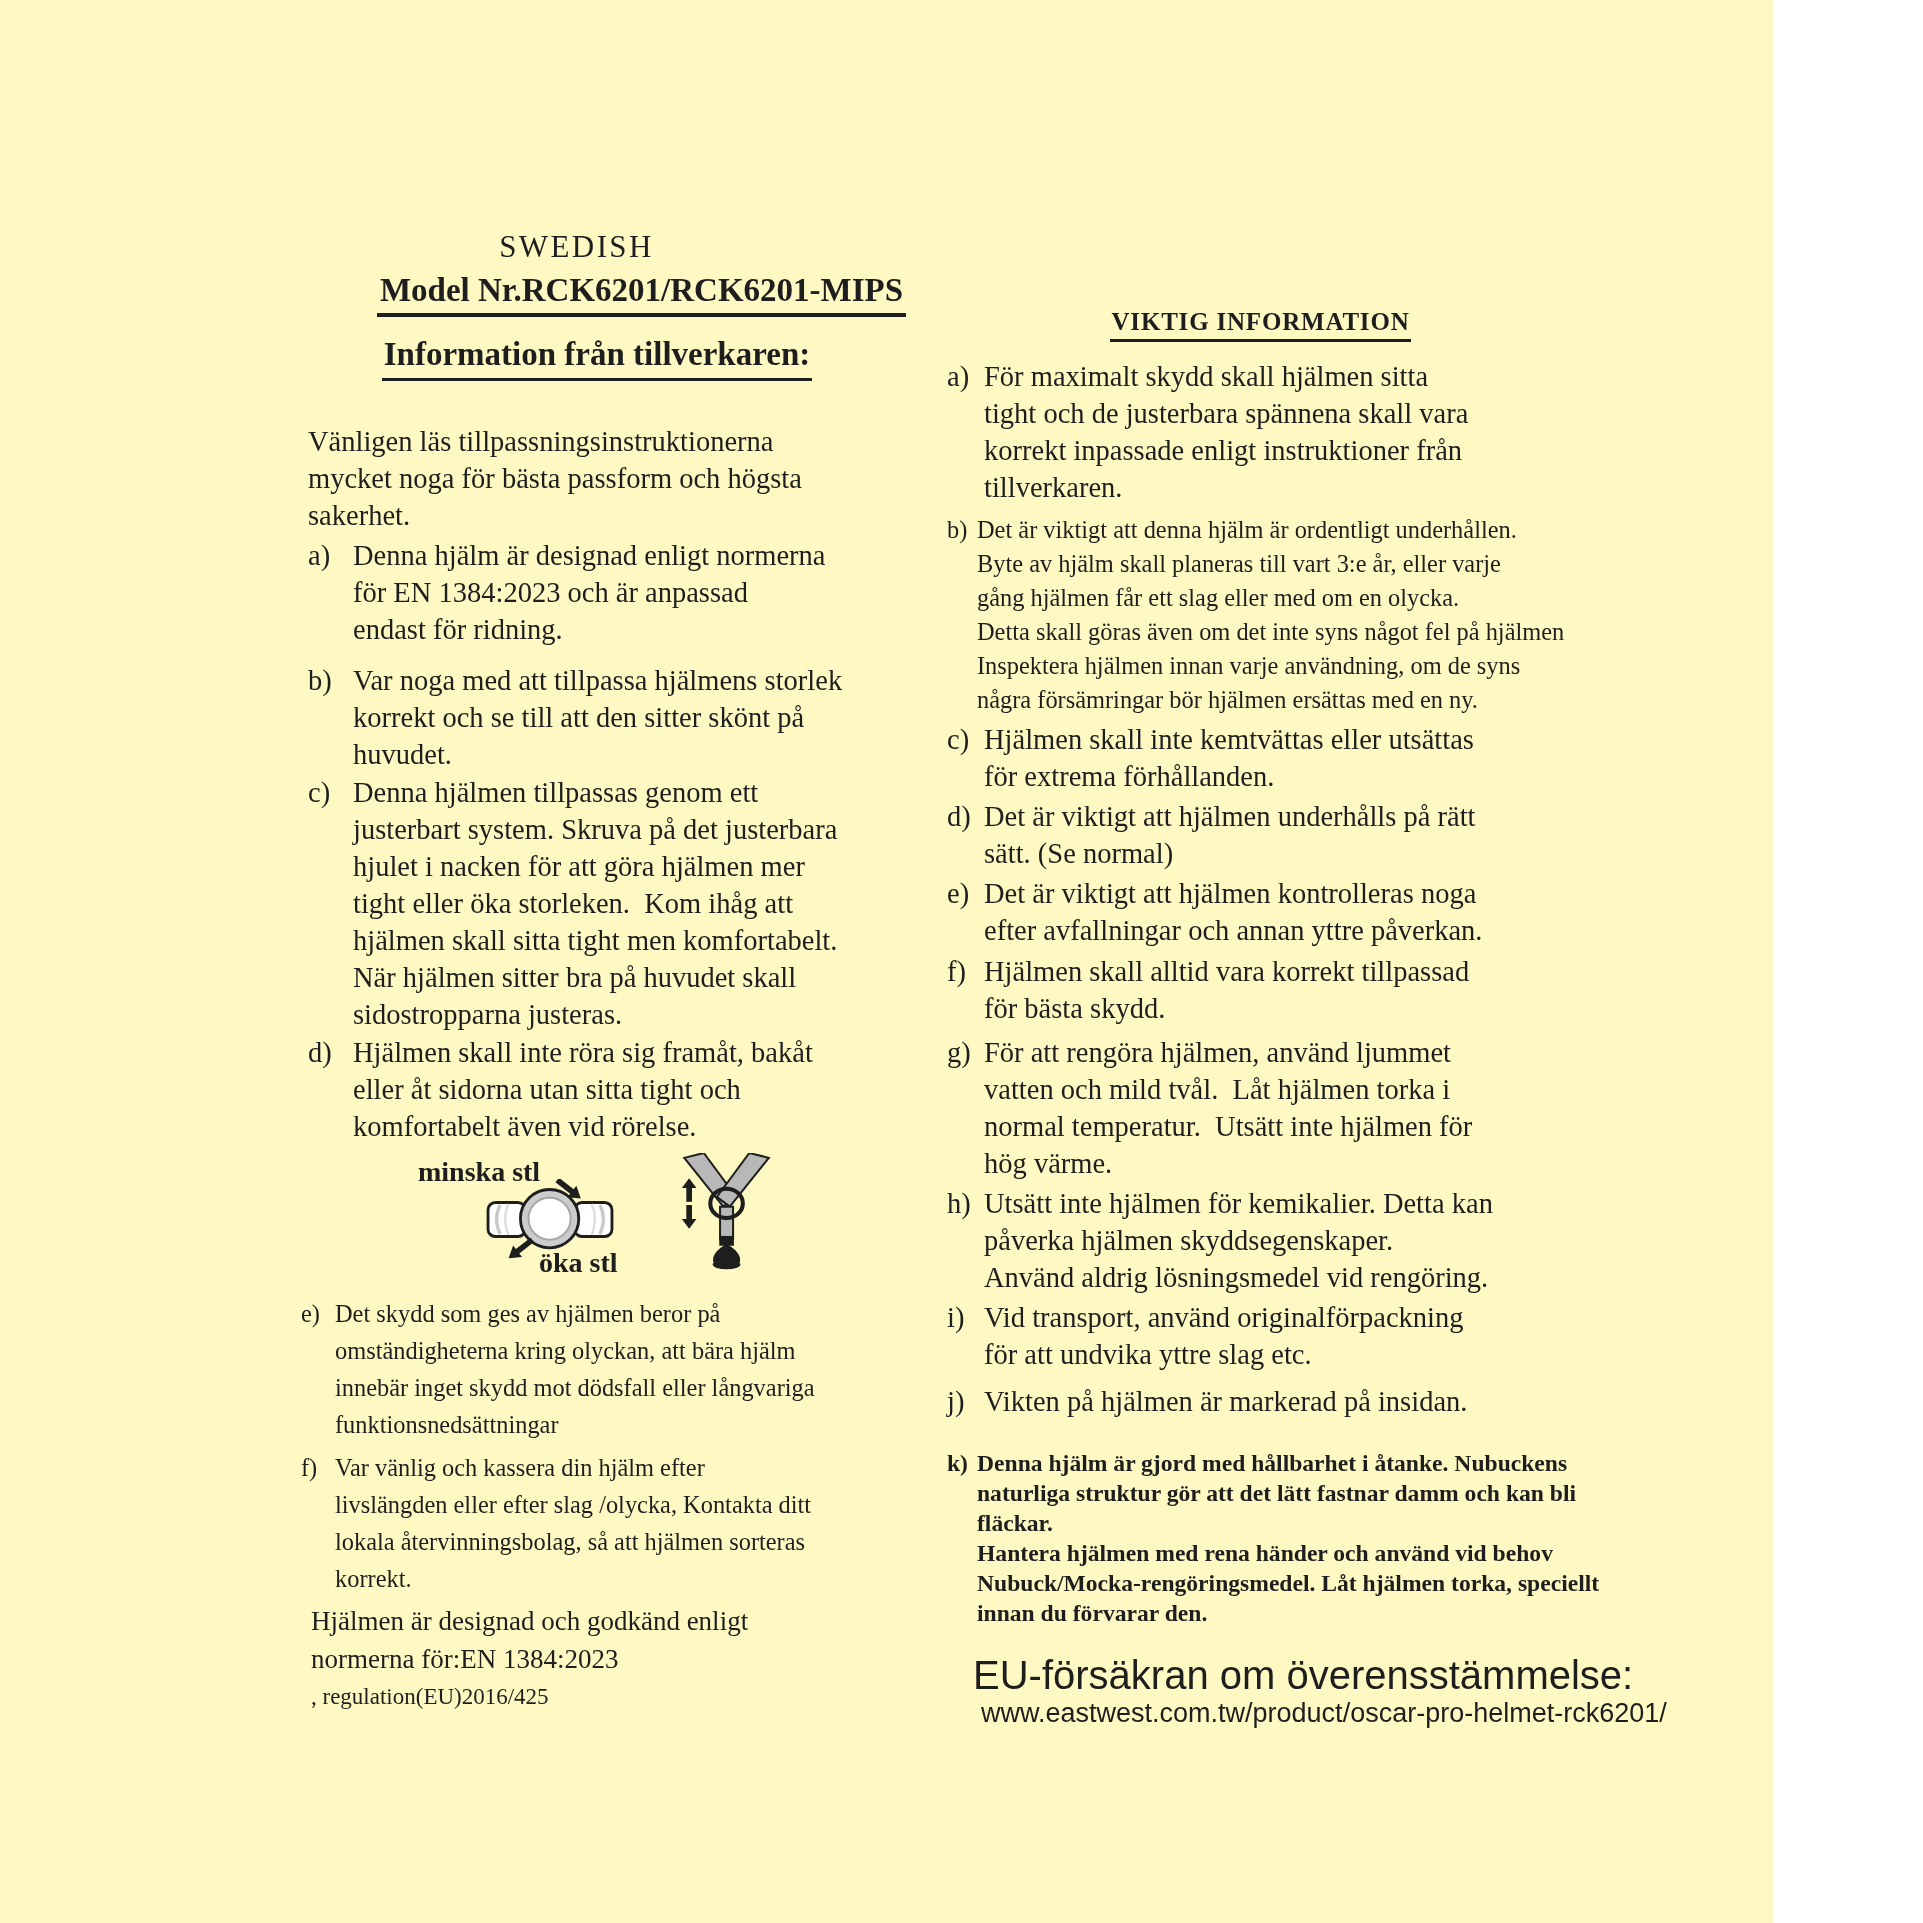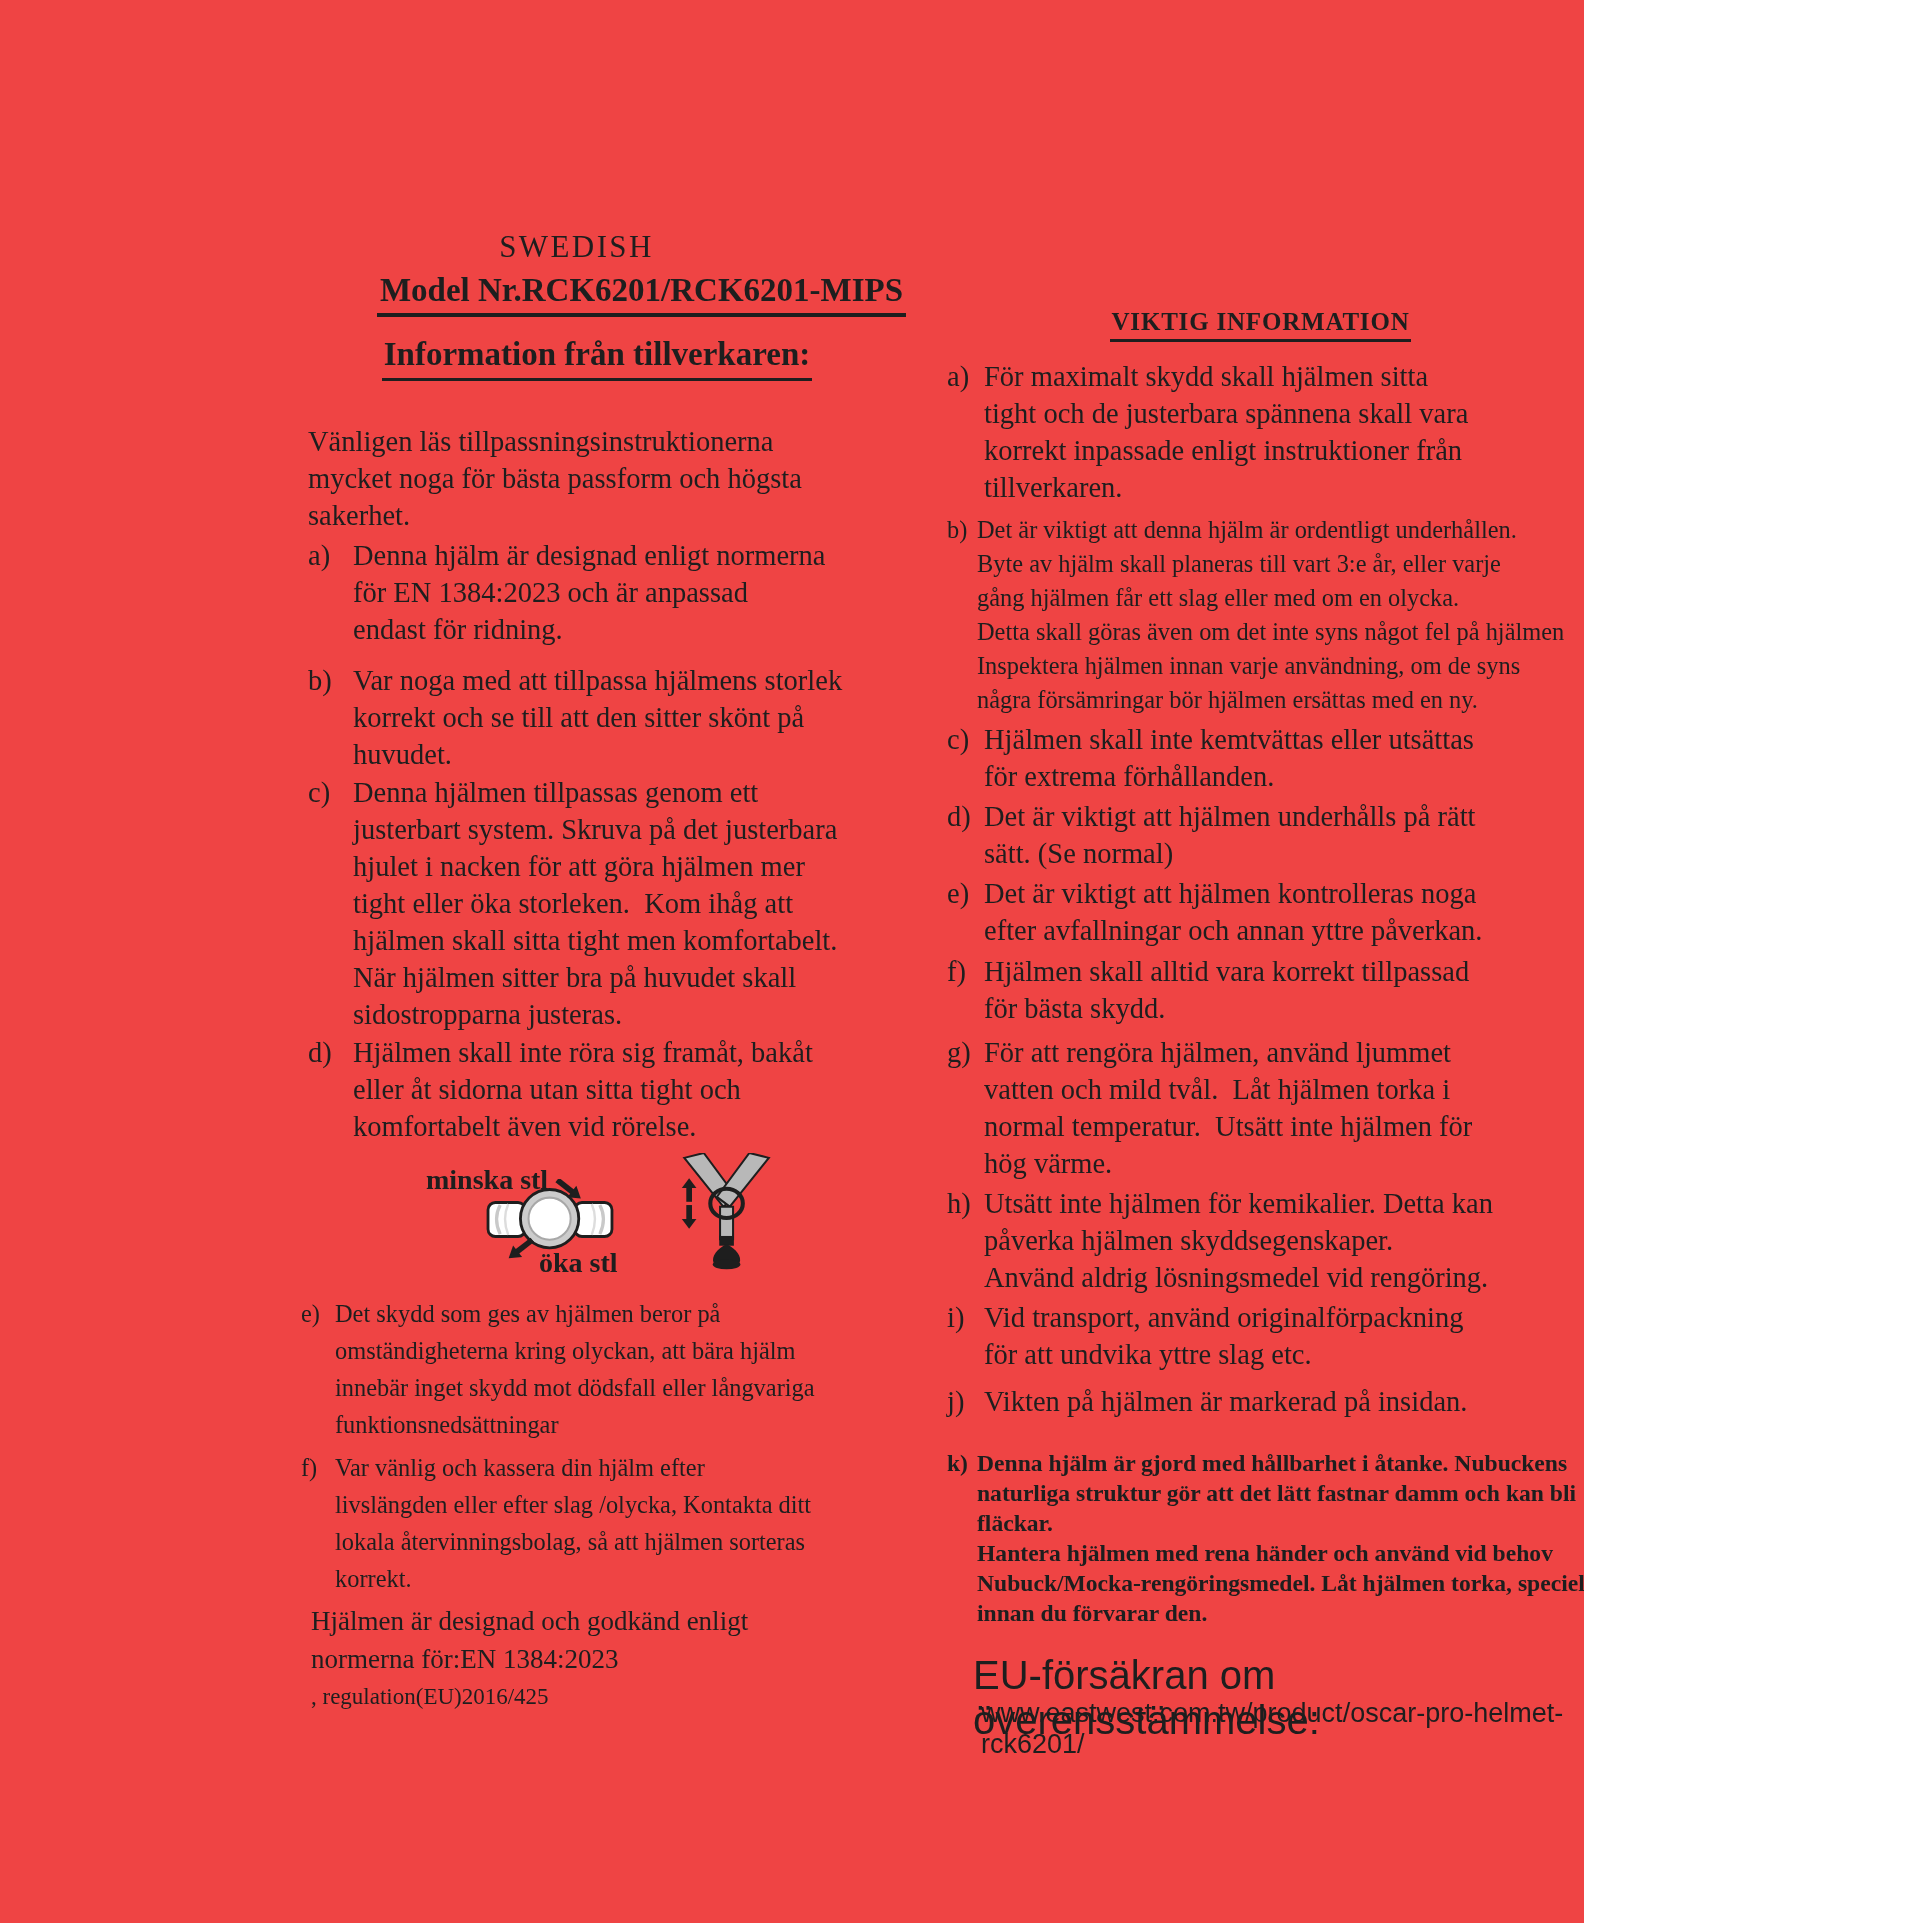--- a/index.html
+++ b/index.html
@@ -1,19 +1,19 @@
 <!DOCTYPE html>
 <html style="font-size:13px"><head>
 <meta charset="utf-8">
 <style>
   html,body{margin:0;padding:0;background:#ffffff;}
   .page{
     position:relative;
-    width:1584px;height:1923px;
-    background:#ef4444;
+    width:1773px;height:1923px;
+    background:#fef9c3;
     color:#1e1e1e;
     font-family:"Liberation Serif", serif;
     overflow:hidden;
   }
   .abs{position:absolute;}
   
   .h-swedish{left:308px;top:229px;width:537px;text-align:center;font-size:31px;letter-spacing:2.4px;}
   .h-model{left:308px;top:272px;width:639px;text-align:center;font-size:33px;font-weight:bold;}
   .h-model .u{display:inline-block;border-bottom:4.1px solid #1e1e1e;padding:0 3.3px 4.1px 3.3px;margin-left:28px;}
   .h-info{left:308px;top:336px;width:578px;text-align:center;font-size:33px;font-weight:bold;}
@@ -37,21 +37,21 @@
   .col-r.k .lbl{width:30px;}
   
   .approval{left:311px;top:1602px;font-size:27px;line-height:38px;}
   .approval .l3{font-size:23px;}
   
   .eu-head{left:973px;top:1653px;font-family:"Liberation Sans",sans-serif;font-size:40px;}
   .eu-url{left:981px;top:1698px;font-family:"Liberation Sans",sans-serif;font-size:27px;}
   
   .figure{left:308px;top:1146px;width:627px;height:142px;}
   .fig-label{position:absolute;font-size:28px;font-weight:bold;white-space:pre;}
-  .lbl-minska{left:118px;top:9.8px;margin-top:8px;}
+  .lbl-minska{left:110px;top:9.8px;}
   .lbl-oka{left:231px;top:101px;}
   .dial-svg{position:absolute;left:175px;top:33px;}
   .strap-svg{position:absolute;left:368px;top:6.5px;}
 </style>
 </head>
 <body>
 
 <div class="page">
 
   <div class="abs h-swedish">SWEDISH</div>

